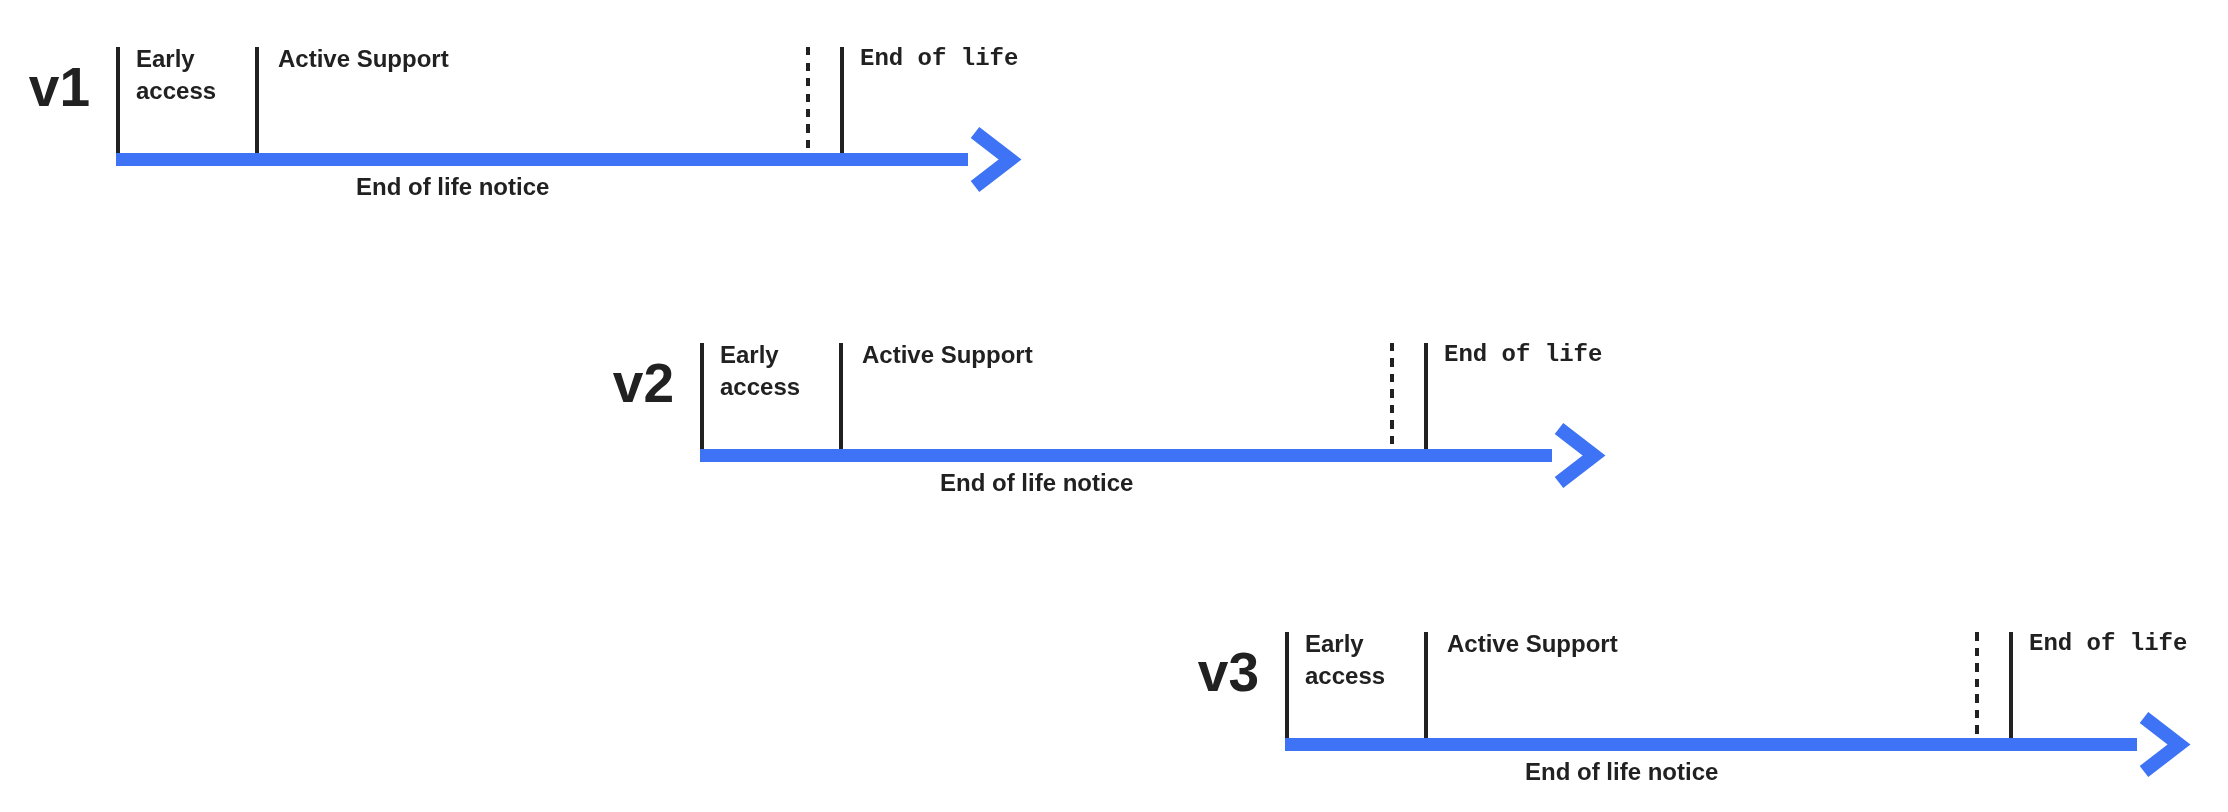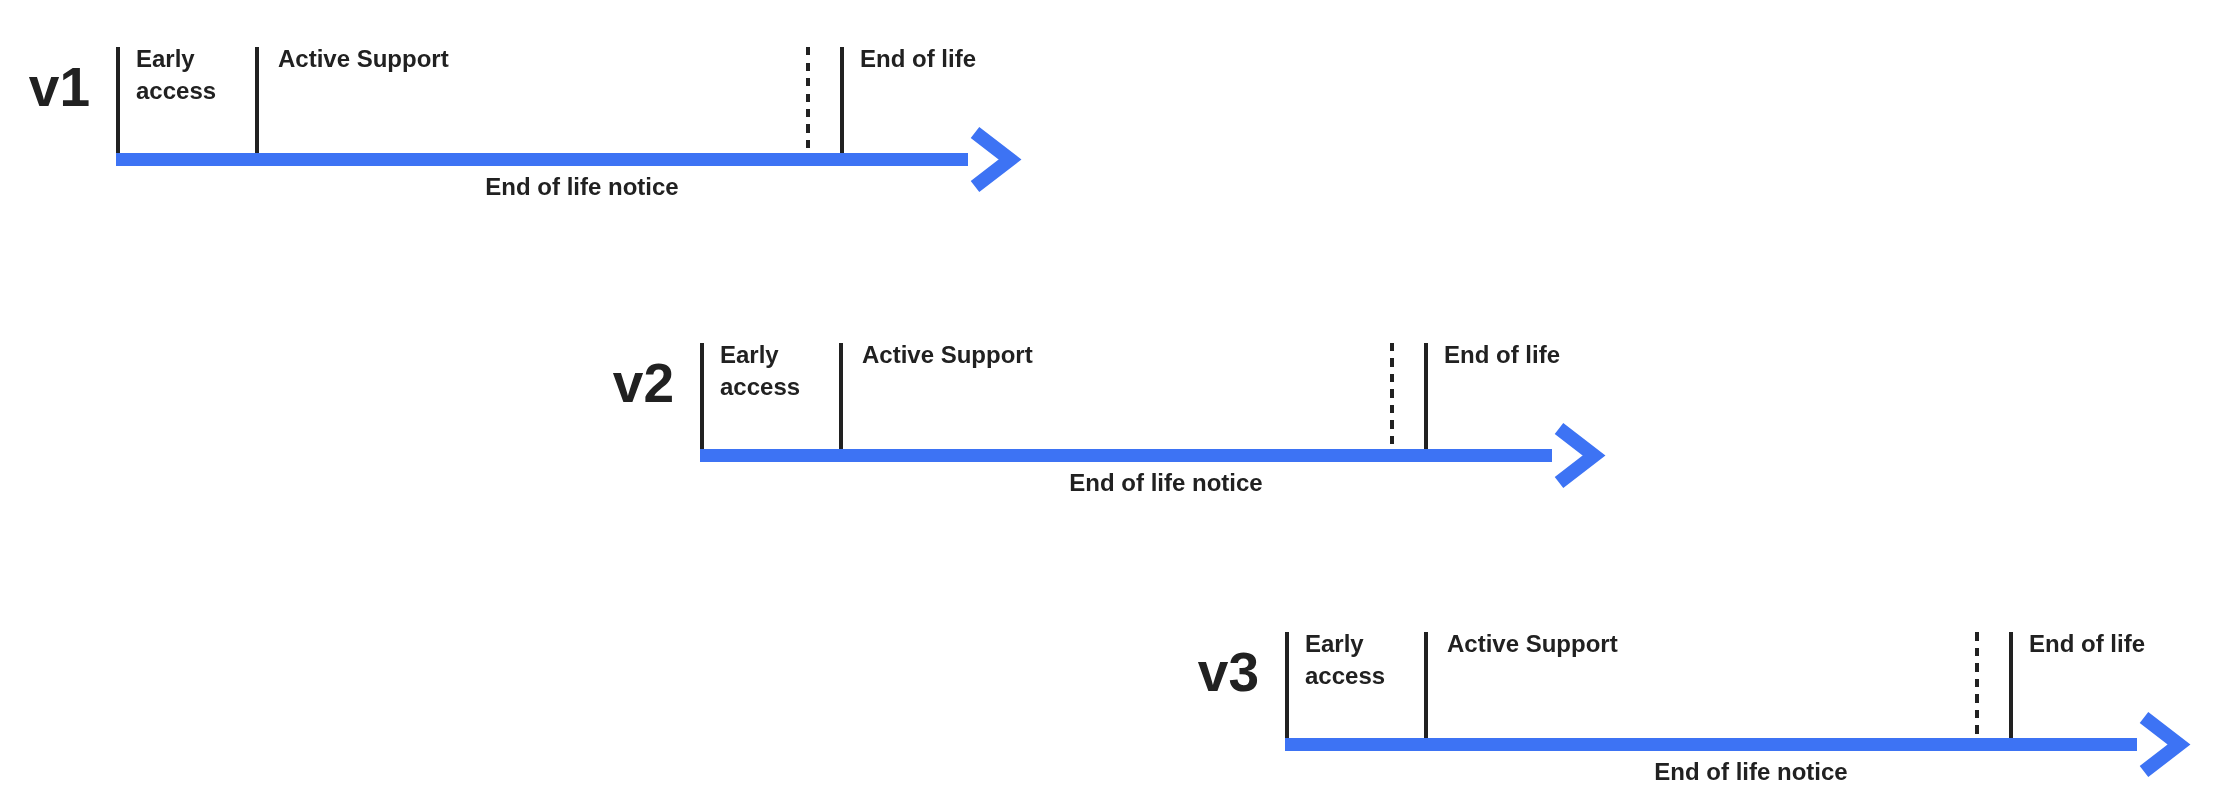--- a/index.html
+++ b/index.html
@@ -59,22 +59,22 @@
   }
   .label {
     position: absolute;
     font-size: 24px;
     font-weight: 700;
     line-height: 32px;
     color: var(--ink);
   }
   .label-early  { left: 20px;  top: -4px; width: 122px; }
   .label-active { left: 162px; top: -4px; white-space: nowrap; }
-  .label-eol    { left: 744px; top: -4px; white-space: nowrap; }
-  .label-notice { left: 240px; top: 124px; width: 452px; text-align: center; white-space: nowrap; }
+  .label-eol    { left: 744px; top: -4px; white-space: nowrap; font-family: Liberation Mono, monospace; }
+  .label-notice { left: 240px; top: 124px; width: 452px; text-align: left; white-space: nowrap; }
 
   .arrow {
     position: absolute;
     left: 0; top: 78px;
     width: 906px; height: 70px;
     overflow: visible;
   }
   .arrow .shaft { fill: var(--blue); }
   .arrow .head  {
     fill: none;

